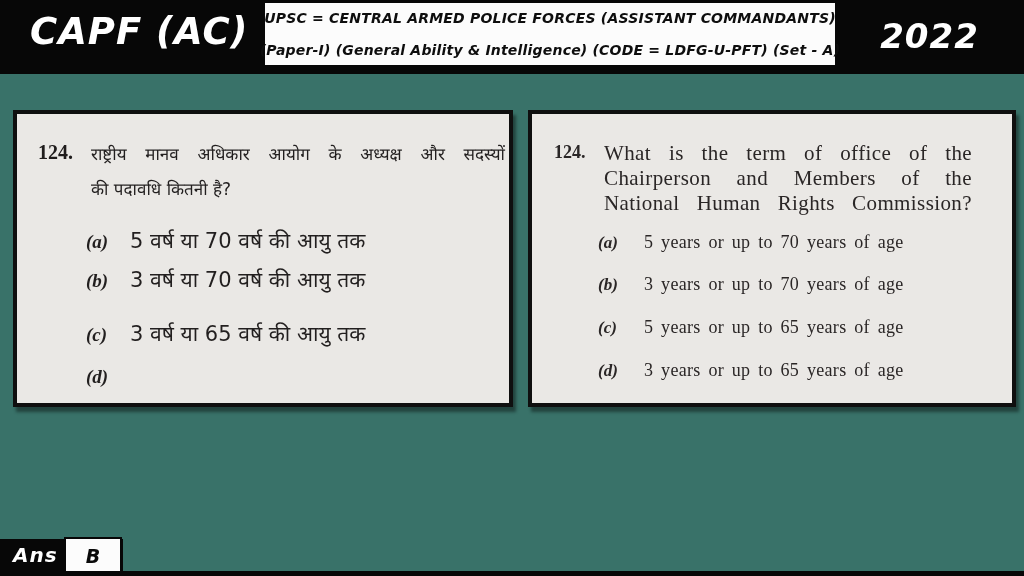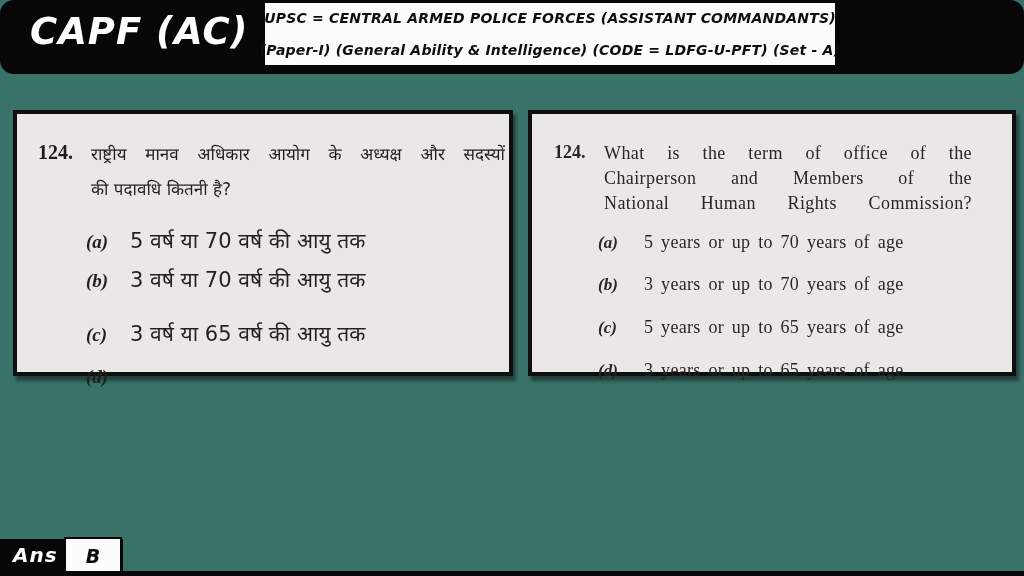--- a/index.html
+++ b/index.html
@@ -4,62 +4,62 @@
 <style>
   html,body{margin:0;padding:0;}
   body{
     width:1024px;height:576px;overflow:hidden;position:relative;
     background:#397269;
     font-family:"DejaVu Sans", sans-serif;
   }
   .stage{position:absolute;left:0;top:0;width:1024px;height:576px;}
 
   
-  .topbar{position:absolute;left:0;top:0;width:1024px;height:74px;background:#070707;border-radius:14px;}
+  .topbar{position:absolute;left:0;top:0;width:1024px;height:74px;background:#070707;}
   .exam-name{
     position:absolute;left:30px;top:10px;width:210px;text-align:center;
     color:#ffffff;font-size:37px;font-weight:bold;font-style:italic;letter-spacing:1px;
     white-space:nowrap;
   }
   .title-box{
     position:absolute;left:265px;top:3px;width:570px;height:62px;background:#fcfcfc;
     display:flex;flex-direction:column;justify-content:center;align-items:center;gap:16px;
   }
   .title-line{
     color:#0e0e0e;font-size:14px;font-weight:bold;font-style:italic;
     letter-spacing:.2px;white-space:nowrap;
   }
   .year{
     position:absolute;left:835px;top:16px;width:189px;text-align:center;
     color:#ffffff;font-size:34px;font-weight:bold;font-style:italic;letter-spacing:1px;
   }
 
   
   .panel{
-    position:absolute;top:110px;height:266px;box-sizing:border-box;
+    position:absolute;top:110px;height:297px;box-sizing:border-box;
     background:#eae8e5;border:4px solid #0f0f0f;
     box-shadow:3px 5px 3px rgba(0,0,0,0.42);
   }
   .panel-hindi{left:13px;width:500px;}
   .panel-english{left:528px;width:488px;}
 
   .q-num{position:absolute;font-weight:bold;color:#1f1c1c;}
   .h-num{left:21px;top:27px;font-size:20px;font-family:"Liberation Serif", serif;}
   .e-num{left:22px;top:28px;font-size:18px;font-family:"Liberation Serif", serif;color:#2a2626;}
 
   .h-line{
     position:absolute;left:74px;width:414px;
     font-size:17px;line-height:30px;color:#221f1f;white-space:nowrap;
   }
   .h-line1{top:25px;white-space:normal;text-align:justify;text-align-last:justify;}
   .h-line2{top:60px;}
 
   .e-line{
     position:absolute;left:72px;width:368px;
-    font-family:"Liberation Serif", serif;font-size:18px;line-height:25px;
+    font-family:"Liberation Serif", serif;font-size:21px;line-height:25px;
     color:#2a2626;letter-spacing:.4px;
     text-align:justify;text-align-last:justify;
   }
   .e-line1{top:27px;} .e-line2{top:52px;} .e-line3{top:77px;}
 
   .opt{position:absolute;display:flex;align-items:baseline;}
   .opt-label{
     font-style:italic;font-weight:bold;font-family:"Liberation Serif", serif;
     flex:0 0 auto;
   }
@@ -95,20 +95,21 @@
 <body>
 
 <div class="stage">
 
   <header class="topbar">
     <div class="exam-name">CAPF (AC)</div>
     <div class="title-box">
       <div class="title-line">UPSC = CENTRAL ARMED POLICE FORCES (ASSISTANT COMMANDANTS)</div>
       <div class="title-line">(Paper-I) (General Ability &amp; Intelligence) (CODE = LDFG-U-PFT) (Set - A)</div>
     </div>
+    <div class="year">2022</div>
   </header>
 
   <section class="panel panel-hindi">
     <span class="q-num h-num">124.</span>
     <div class="h-line h-line1">राष्ट्रीय मानव अधिकार आयोग के अध्यक्ष और सदस्यों</div>
     <div class="h-line h-line2">की पदावधि कितनी है?</div>
 
     <div class="opt" style="top:112px">
       <span class="opt-label">(a)</span>
       <span class="opt-text">5 वर्ष या 70 वर्ष की आयु तक</span>

